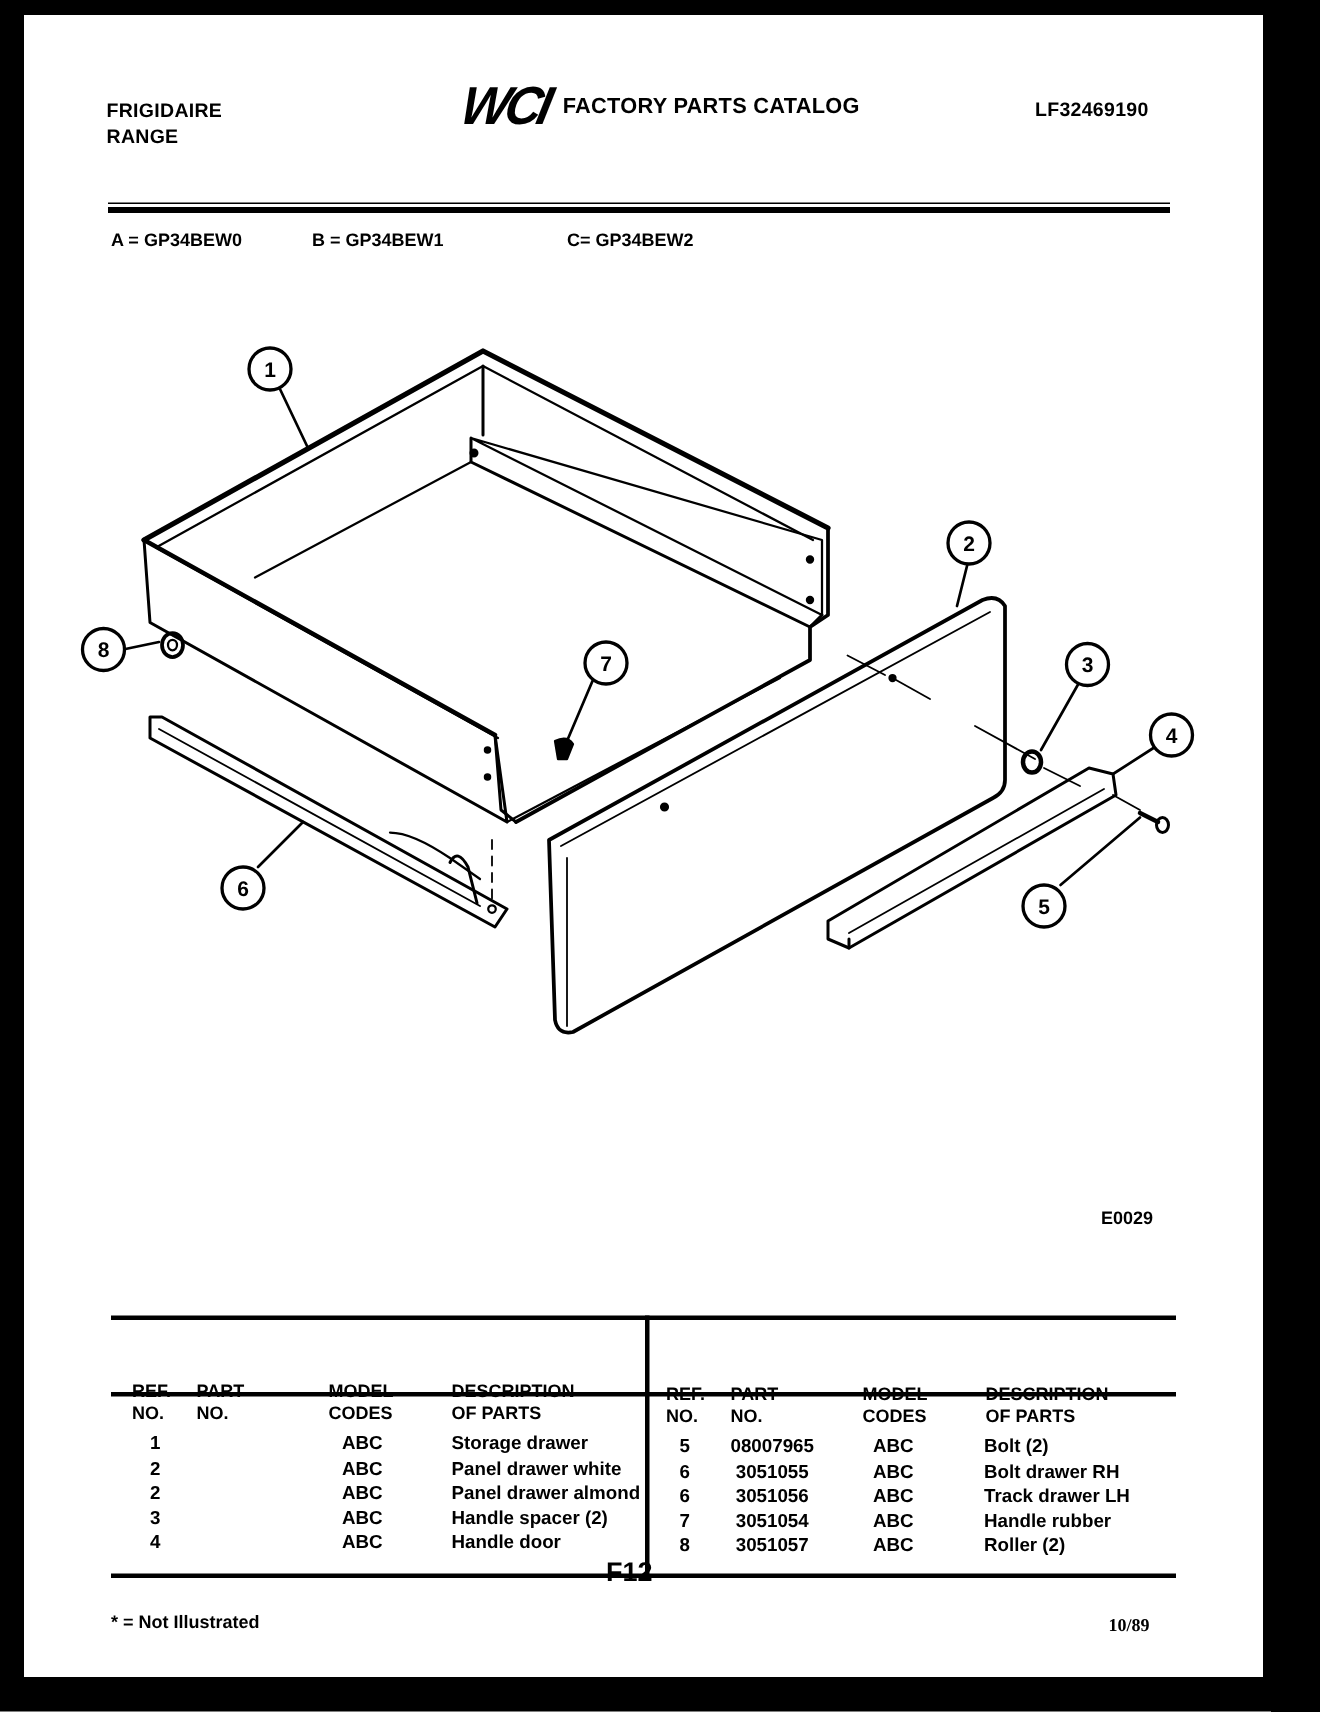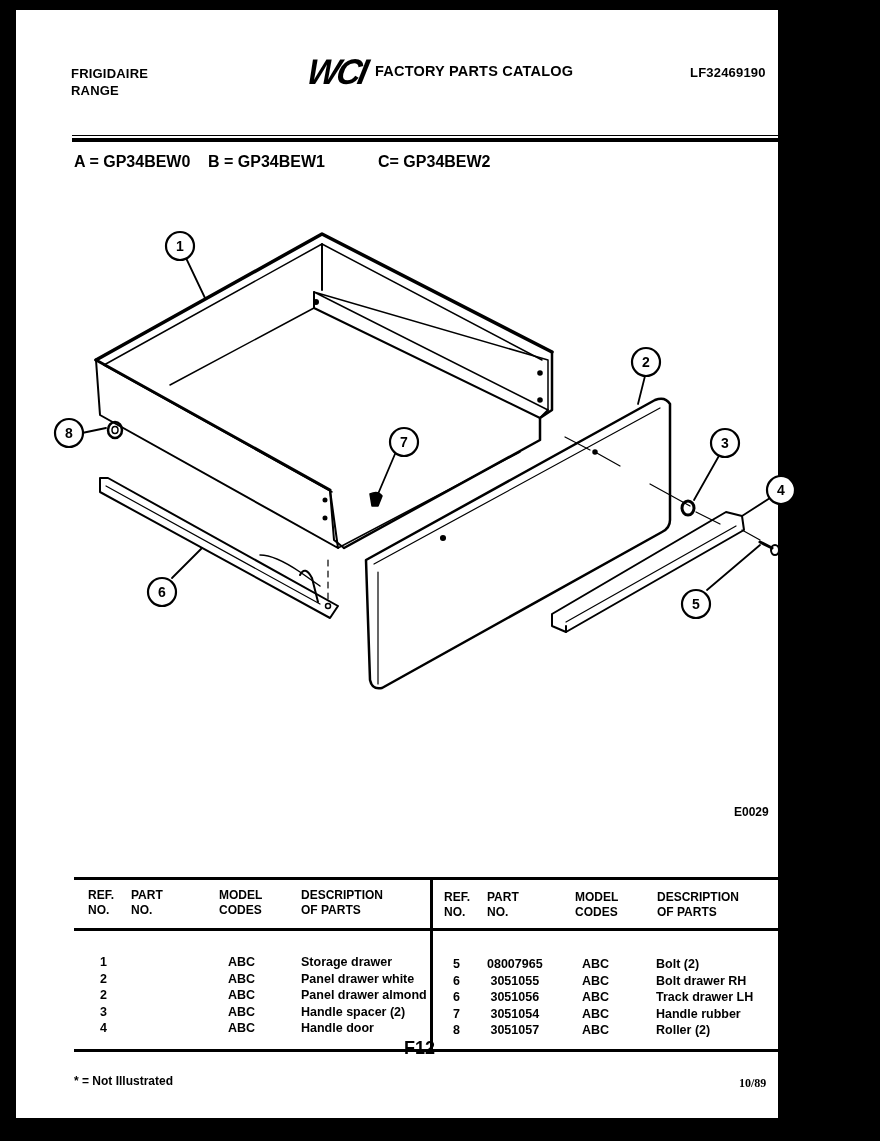--- a/index.html
+++ b/index.html
@@ -1,36 +1,36 @@
 <!DOCTYPE html>
 <html><head>
 <meta charset="utf-8">
 <style>
   html, body { margin: 0; padding: 0; }
   body {
     width: 880px; height: 1141px; background: #000; position: relative; overflow: hidden;
     font-family: "Liberation Sans", "DejaVu Sans", sans-serif; color: #000;
   }
   .page {
-    position: absolute; left: 16px; top: 10px; width: 762px; height: 1108px; background: #fff;
+    position: absolute; left: 16px; top: 10px; width: 826px; height: 1108px; background: #fff;
   }
   .abs { position: absolute; }
   .hdr-left { left: 55px; top: 55px; font-weight: 900; font-size: 13px; line-height: 17px; letter-spacing: 0.2px; }
   .brand { left: 292px; top: 46px; display: flex; align-items: center; }
   .wci-logo { font-weight: 900; font-style: italic; font-size: 34px; letter-spacing: -3px; transform: skewX(-12deg) scaleY(1.05); margin-right: 10px; line-height: 30px; }
   .catalog-title { font-weight: 900; font-size: 14.5px; letter-spacing: 0.2px; }
   .doc-number { left: 674px; top: 55px; font-weight: 900; font-size: 13px; letter-spacing: 0.2px; }
   .rule-top { left: 56px; top: 128px; width: 708px; height: 4px; background: #000; }
   .rule-top2 { left: 56px; top: 125px; width: 708px; height: 1px; background: #000; }
-  .models { top: 143px; font-weight: 900; font-size: 16px; }
+  .models { top: 143px; font-weight: 900; font-size: 12px; }
   .diagram { left: 0; top: 0; width: 854px; height: 860px; }
   .fig-code { left: 718px; top: 795px; font-weight: 900; font-size: 12px; }
   .tbl-rule { height: 3px; background: #000; }
   .tbl-vert { width: 3px; background: #000; }
-  .th { font-weight: 900; font-size: 12px; line-height: 15px; }
+  .th { font-weight: 900; font-size: 12px; line-height: 15px; margin-top: 32px; }
   .td { font-weight: 700; font-size: 12.5px; line-height: 16.5px; }
   .footer-note { left: 58px; top: 1064px; font-weight: 900; font-size: 12px; }
   .page-id { left: 388px; top: 1028px; font-weight: 700; font-size: 18px; }
   .date { left: 723px; top: 1066px; font-weight: 900; font-size: 12px; font-family: Liberation Serif, serif; }
   svg text { font-family: "Liberation Sans", sans-serif; font-weight: 900; }
 </style>
 </head>
 <body>
 
 <div class="page">

